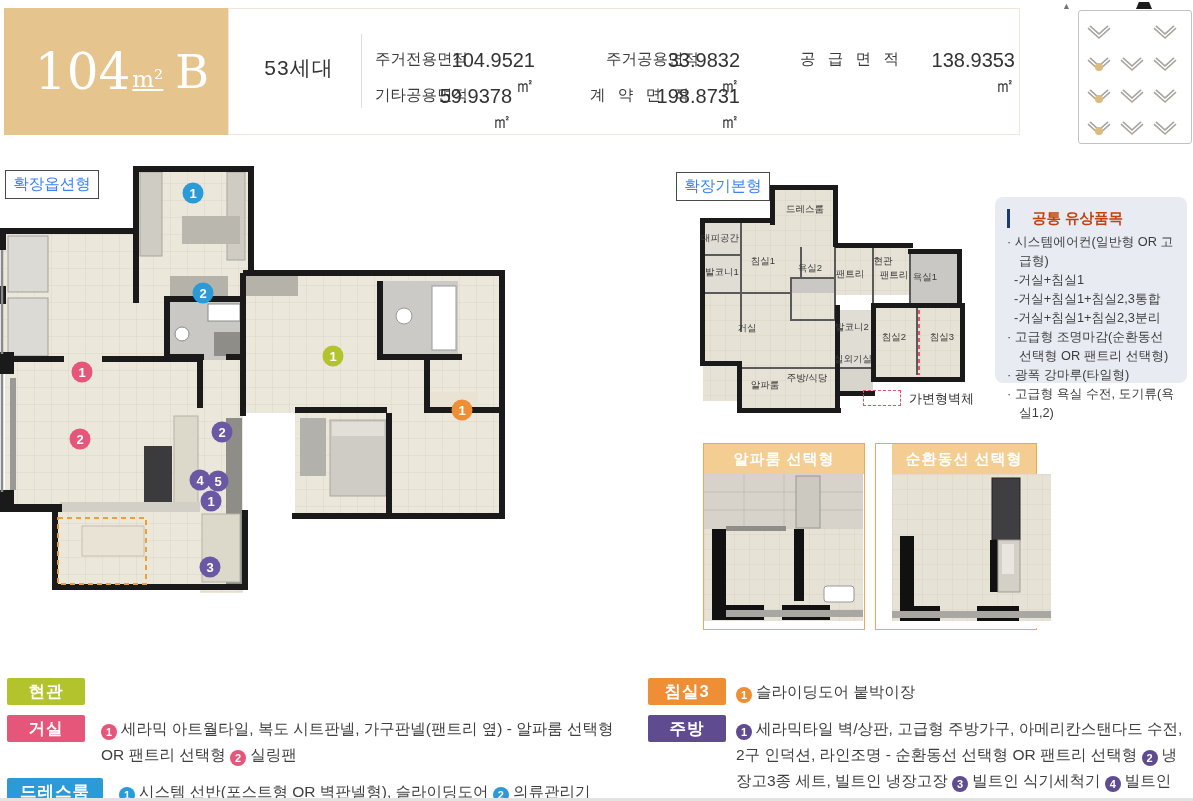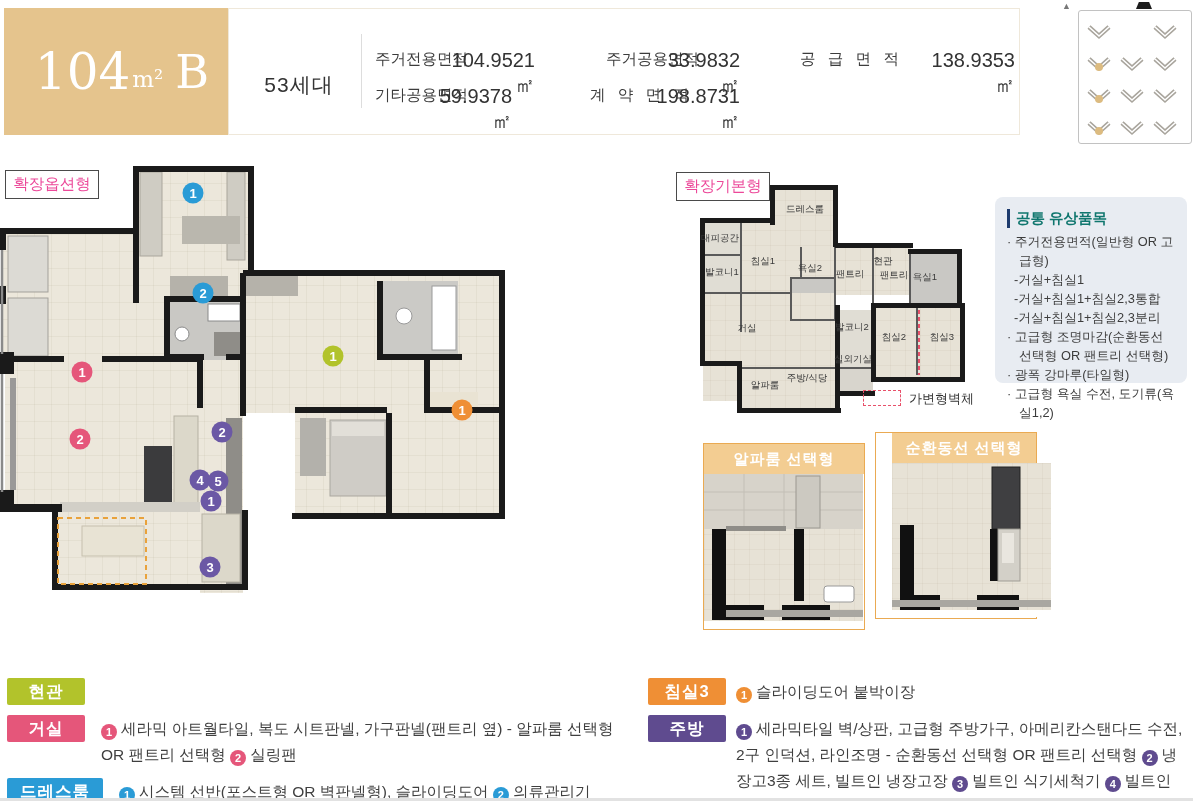--- a/index.html
+++ b/index.html
@@ -4,49 +4,49 @@
 <style>
   html,body{margin:0;padding:0;background:#fff;}
   #page{position:relative;width:1193px;height:801px;background:#fff;overflow:hidden;
         font-family:"Liberation Sans","DejaVu Sans",sans-serif;color:#333;}
   .abs{position:absolute;}
   
   #unit-tile{left:4px;top:8px;width:236px;height:127px;background:#e5c48d;
              display:flex;align-items:center;justify-content:center;color:#fff;
              font-family:"DejaVu Serif","Liberation Serif",serif;}
   #unit-tile .num{font-size:50px;line-height:1;}
-  #unit-tile .sup{font-size:23px;margin:14px 2px 0 2px;}
+  #unit-tile .sup{font-size:23px;margin:14px 2px 0 2px;text-decoration:underline;}
   #unit-tile .typ{font-size:46px;margin-left:10px;}
   #info-box{left:228px;top:8px;width:792px;height:127px;background:#fff;border:1px solid #efe8da;box-sizing:border-box;}
-  #households{left:240px;top:54px;width:118px;text-align:center;font-size:21px;color:#333;letter-spacing:1px;margin-top:17px;}
+  #households{left:240px;top:54px;width:118px;text-align:center;font-size:21px;color:#333;letter-spacing:1px;}
   #info-divider{left:361px;top:34px;width:1px;height:74px;background:#ddd;}
   .tlabel{font-size:15.5px;color:#3c3c3c;}
   .tvalue{font-size:20px;color:#333;text-align:right;}
   
   #keyplan-box{left:1078px;top:10px;width:112px;height:132px;border:1px solid #c2c2c2;border-radius:3px;background:#fff;}
   #compass{left:1062px;top:1px;font-size:9px;color:#777;}
   #scalebar{left:1136px;top:2px;width:16px;height:7px;background:#1c1c1c;clip-path:polygon(18% 0,82% 0,100% 100%,0 100%);}
   
-  .plan-title{border:1.5px solid #4a4a4a;background:#fff;font-size:15.5px;font-weight:500;color:#ec4899;
+  .plan-title{border:1.5px solid #4a4a4a;background:#fff;font-size:15.5px;font-weight:500;color:#3b82f6;
               display:flex;align-items:center;justify-content:center;}
   #title-option{left:5px;top:170px;width:92px;height:27px;}
   #title-basic{left:676px;top:172px;width:92px;height:27px;}
   
   #paid-box{left:995px;top:197px;width:192px;height:186px;background:#e8ecf2;border-radius:8px;box-sizing:border-box;padding:12px 10px 8px 12px;}
-  #paid-title{font-size:14.5px;font-weight:bold;color:#0f766e;border-left:3px solid #1d3a6d;padding-left:6px;margin-bottom:4px;}
+  #paid-title{font-size:14.5px;font-weight:bold;color:#c2410c;border-left:3px solid #1d3a6d;padding-left:22px;margin-bottom:4px;}
   .pi{font-size:12.8px;color:#3c3c3c;line-height:19px;}
   .pi.b{padding-left:12px;text-indent:-12px;}
   .pi.s{padding-left:7px;}
   
   #varwall-box{left:863px;top:390px;width:38px;height:16px;border:1.6px dashed #e8506a;box-sizing:border-box;}
   #varwall-label{left:909px;top:390px;font-size:13px;color:#333;}
   
   .opt-card{width:162px;height:187px;border:1.5px solid #eaaa52;box-sizing:border-box;background:#fff;}
   #card-alpha{left:703px;top:443px;}
-  #card-circ{left:875px;top:432px;padding-left:16px;}
+  #card-circ{left:875px;top:443px;padding-left:16px;}
   .opt-head{height:30px;background:#f3cd92;color:#fff;font-size:15px;font-weight:bold;
             display:flex;align-items:center;justify-content:center;letter-spacing:1px;}
   
   .legend-col{display:flex;flex-direction:column;}
   #legend-left{left:7px;top:678px;width:615px;}
   #legend-right{left:648px;top:678px;width:540px;}
   .legend-row{display:flex;align-items:flex-start;margin-bottom:10px;}
   .chip{flex:0 0 auto;width:78px;height:27px;border-radius:2px;color:#fff;font-size:16.5px;font-weight:bold;
         display:flex;align-items:center;justify-content:center;letter-spacing:1px;}
   .chip.wide{width:96px;}
@@ -338,21 +338,21 @@
         <text x="112" y="196" text-anchor="middle" font-size="9.5" fill="#3a3a3a">주방/식당</text>
       </g>
   </svg>
 
   <div class="abs" id="varwall-box"></div>
   <div class="abs" id="varwall-label">가변형벽체</div>
 
   <div class="abs" id="paid-box">
     <div id="paid-title">공통 유상품목</div>
     <div id="paid-lines">
-        <div class="pi b">· 주거전용면적(일반형 OR 고급형)</div>
+        <div class="pi b">· 시스템에어컨(일반형 OR 고급형)</div>
         <div class="pi s">-거실+침실1</div>
         <div class="pi s">-거실+침실1+침실2,3통합</div>
         <div class="pi s">-거실+침실1+침실2,3분리</div>
         <div class="pi b">· 고급형 조명마감(순환동선 선택형 OR 팬트리 선택형)</div>
         <div class="pi b">· 광폭 강마루(타일형)</div>
         <div class="pi b">· 고급형 욕실 수전, 도기류(욕실1,2)</div>
       </div>
   </div>
 
   <div class="abs opt-card" id="card-alpha">

